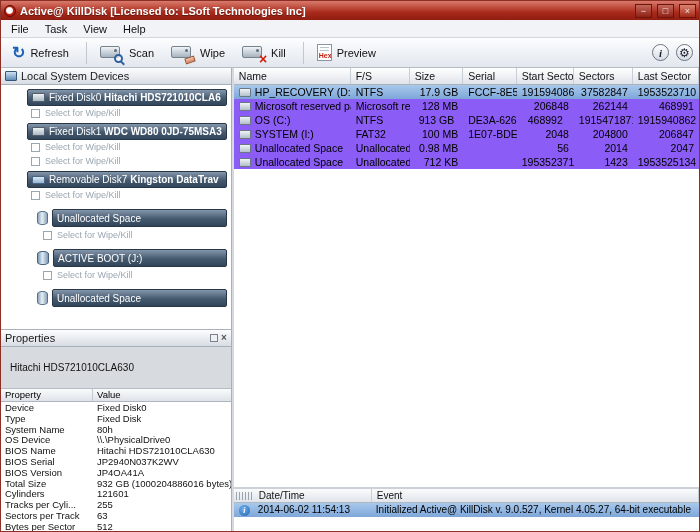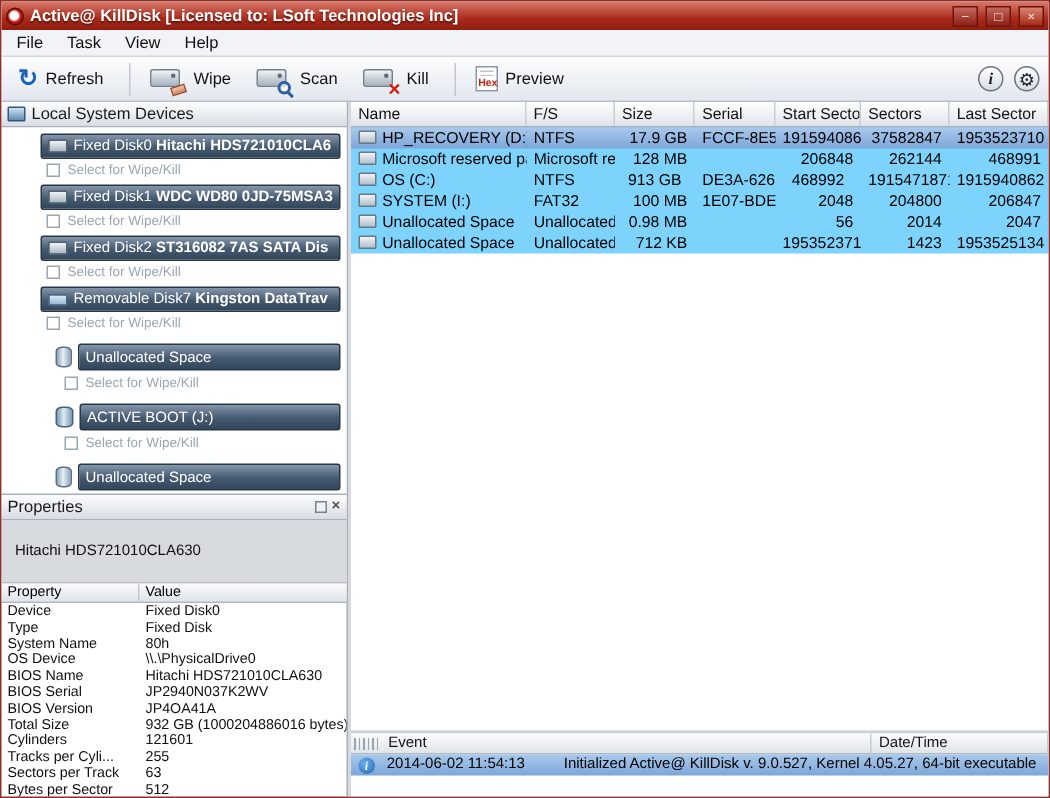--- a/index.html
+++ b/index.html
@@ -38,21 +38,21 @@
   .hex-page::before { content: ""; position: absolute; left: 2px; top: 2px; width: 9px; height: 5px; background: repeating-linear-gradient(#b9c3cc 0 1px, transparent 1px 3px); }
   .hex-text { position: absolute; left: 1px; bottom: 1px; font-size: 7px; font-weight: bold; color: #c02010; line-height: 7px; }
   .round-btn { width: 17px; height: 17px; border-radius: 50%; border: 1px solid #6a7480; background: linear-gradient(#ffffff, #d6dde5); display: flex; align-items: center; justify-content: center; color: #223; margin-left: 4px; }
   .round-btn.info { font-family: "Liberation Serif", serif; font-style: italic; font-weight: bold; font-size: 11px; }
   .round-btn.gear { font-size: 12px; }
 
   
   .content { flex: 1; display: flex; min-height: 0; }
   .leftcol { flex: 0 0 189px; display: flex; flex-direction: column; min-height: 0; border-right: 1px solid #a8b0ba; }
   .vsplit { flex: 0 0 2px; background: #d6dae0; }
-  .rightcol { flex: 1; display: flex; flex-direction: column; min-width: 0; background: #7dd3fc; }
+  .rightcol { flex: 1; display: flex; flex-direction: column; min-width: 0; background: #8b5cf6; }
 
   .panel-header { flex: 0 0 17px; display: flex; align-items: center; gap: 4px; padding: 0 4px; background: linear-gradient(#fcfdfe, #d8dde4); border-bottom: 1px solid #a8b0ba; font-size: 11px; color: #1a1a1a; }
   .computer-icon { width: 12px; height: 10px; background: linear-gradient(#cfe2f2, #5f8cb4); border: 1px solid #33587c; border-radius: 1px; }
   .ph-icons { margin-left: auto; display: flex; gap: 3px; align-items: center; }
   .ph-ico { width: 8px; height: 8px; border: 1px solid #7a838d; background: #eef1f4; }
   .ph-ico.x { border: none; background: none; width: auto; height: auto; font-size: 10px; line-height: 8px; color: #555; font-weight: bold; }
 
   
   .tree { flex: 1; overflow: hidden; background: #fff; padding-top: 1px; }
   .dev-bar { height: 17px; margin: 3px 4px 0 26px; display: flex; align-items: center; gap: 4px; padding: 0 4px; background: linear-gradient(#8496aa, #45596f 55%, #31455b); border: 1px solid #273748; border-radius: 2px; color: #fff; font-size: 10px; white-space: nowrap; overflow: hidden; }
@@ -122,30 +122,30 @@
 
   <div class="toolbar">
     <div class="tb-btn">
       <span class="refresh-glyph">↻</span>
       <span class="tb-label">Refresh</span>
     </div>
     <span class="tb-sep"></span>
     <div class="tb-btn">
       <span class="icon-stack">
           <span class="disk-base"></span>
+          <span class="mag"></span>
+        </span>
+      <span class="tb-label">Scan</span>
+    </div>
+    <div class="tb-btn">
+      <span class="icon-stack">
+          <span class="disk-base"></span>
           <span class="eraser"></span>
         </span>
       <span class="tb-label">Wipe</span>
-    </div>
-    <div class="tb-btn">
-      <span class="icon-stack">
-          <span class="disk-base"></span>
-          <span class="mag"></span>
-        </span>
-      <span class="tb-label">Scan</span>
     </div>
     <div class="tb-btn">
       <span class="icon-stack">
           <span class="disk-base"></span>
           <span class="kill-x">×</span>
         </span>
       <span class="tb-label">Kill</span>
     </div>
     <span class="tb-sep"></span>
     <div class="tb-btn">
@@ -176,24 +176,20 @@
             <span class="sel-label">Select for Wipe/Kill</span>
           </div>
           <div class="dev-bar">
             <span class="tico hdd-icon"></span>
             <span class="dev-text"><span class="dev-prefix">Fixed Disk1 </span><b>WDC WD80 0JD-75MSA3</b></span>
           </div>
           <div class="sel-row">
             <span class="cb"></span>
             <span class="sel-label">Select for Wipe/Kill</span>
           </div>
-          <div class="dev-bar">
-            <span class="tico hdd-icon"></span>
-            <span class="dev-text"><span class="dev-prefix">Fixed Disk2 </span><b>ST316082 7AS SATA Dis</b></span>
-          </div>
           <div class="sel-row">
             <span class="cb"></span>
             <span class="sel-label">Select for Wipe/Kill</span>
           </div>
           <div class="dev-bar">
             <span class="tico usb-icon"></span>
             <span class="dev-text"><span class="dev-prefix">Removable Disk7 </span><b>Kingston DataTrav</b></span>
           </div>
           <div class="sel-row">
             <span class="cb"></span>
@@ -359,22 +355,22 @@
             <span class="pt-c" style="width: 58px; text-align: left;"></span>
             <span class="pt-c" style="width: 62px; text-align: right;">1953523712</span>
             <span class="pt-c" style="width: 64px; text-align: right;">1423</span>
             <span class="pt-c" style="width: 72px; text-align: right;">1953525134</span>
           </div>
         </div>
       <div class="fill"></div>
       <div class="event-panel">
         <div class="event-head" id="event-head">
             <span class="grip"></span>
+            <span class="ev-h" style="width: 118px;">Date/Time</span>
             <span class="ev-h" style="flex: 1 1 0%;">Event</span>
-            <span class="ev-h" style="width: 118px;">Date/Time</span>
           </div>
         <div class="event-body" id="event-body">
             <div class="ev-row sel">
               <span class="ev-ico">i</span>
               <span class="ev-c" style="width: 118px;">2014-06-02 11:54:13</span>
               <span class="ev-c" style="flex: 1 1 0%;">Initialized Active@ KillDisk v. 9.0.527, Kernel 4.05.27, 64-bit executable</span>
             </div>
           </div>
       </div>
     </div>

